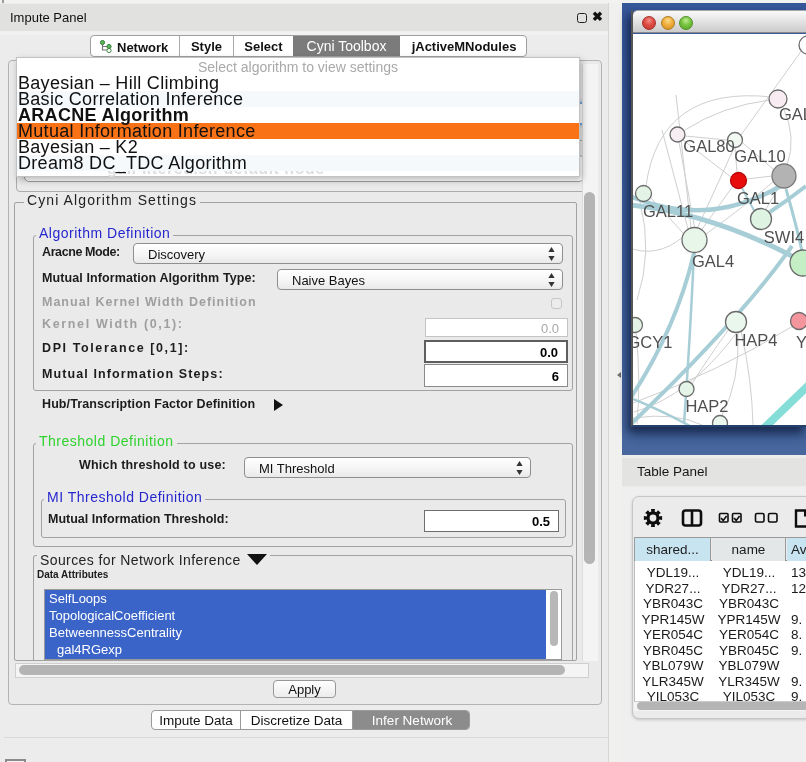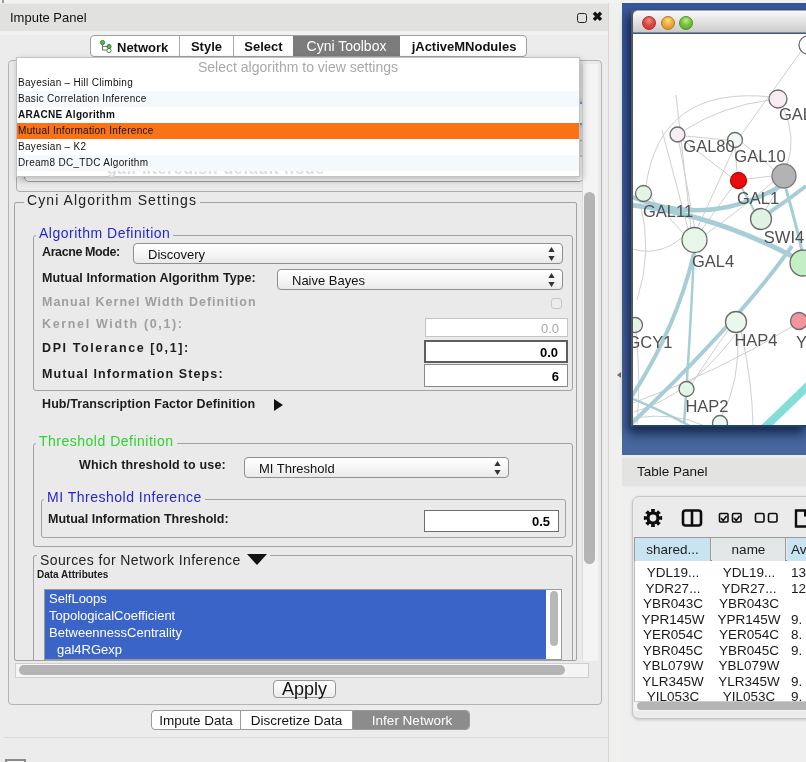--- a/index.html
+++ b/index.html
@@ -110,64 +110,64 @@
       <span style="color:#000;right:8px;font-weight:bold;">6</span>
     </div>
 
   <div class="abs lbl" style="left:42px;top:394px;letter-spacing:0.1px;">Hub/Transcription Factor Definition</div>
   <div class="abs" style="left:274px;top:396px;width:0;height:0;border-left:9px solid #111;border-top:6.5px solid transparent;border-bottom:6.5px solid transparent;"></div>
 
   <div class="abs grp" style="left:33px;top:440px;width:540px;height:104px;"></div>
   <div class="abs gtitle" style="left:36px;top:432px;color:#2ed32e;letter-spacing:0.5px;">Threshold Definition</div>
 
   <div class="abs lbl" style="left:79px;top:455px;letter-spacing:0.2px;">Which threshold to use:</div>
-  <div class="abs combo" style="left:244px;top:454px;width:265px;height:21px;padding-left:28px;">
+  <div class="abs combo" style="left:244px;top:454px;width:287px;height:21px;padding-left:28px;">
     <span class="ct">MI Threshold</span>
     <svg class="updn" viewBox="0 0 7 14">
         <path d="M3.5 0 L6.6 5 H0.4 Z" fill="#333"></path>
         <path d="M3.5 14 L6.6 9 H0.4 Z" fill="#333"></path>
       </svg>
   </div>
 
   <div class="abs grp" style="left:41px;top:496px;width:525px;height:39px;"></div>
-  <div class="abs gtitle" style="left:44px;top:488px;color:#2626cf;letter-spacing:0.5px;">MI Threshold Inference</div>
+  <div class="abs gtitle" style="left:44px;top:488px;color:#2626cf;letter-spacing:0.5px;">MI Threshold Definition</div>
 
   <div class="abs lbl" style="left:48px;top:509px;">Mutual Information Threshold:</div>
   <div class="abs field" style="left:424px;top:507px;width:135px;height:22px;border:1.5px solid #6e6e6e;">
       <span style="color:#000;right:8px;font-weight:bold;">0.5</span>
     </div>
 
   <div class="abs grp" style="left:33px;top:552px;width:540px;height:106px;border-bottom:none;border-bottom-left-radius:0;border-bottom-right-radius:0;"></div>
   <div class="abs gtitle" style="left:37px;top:551px;color:#222;letter-spacing:0.4px;">Sources for Network Inference <span style="display:inline-block;width:0;height:0;border-top:11px solid #111;border-left:10px solid transparent;border-right:10px solid transparent;vertical-align:0px;margin-left:2px;"></span></div>
   <div class="abs lbl" style="left:37px;top:566px;font-size:10px;">Data Attributes</div>
 
   <div class="abs" style="left:44px;top:586px;width:518px;height:71px;border:1px solid #9a9a9a;background:#fff;"></div>
   <div class="abs" style="left:45px;top:587px;width:501px;height:69px;background:#3b64c8;color:#fff;font-size:13px;">
     <div style="height:17px;line-height:17px;padding-left:4px;">SelfLoops</div>
     <div style="height:17px;line-height:17px;padding-left:4px;">TopologicalCoefficient</div>
     <div style="height:17px;line-height:17px;padding-left:4px;">BetweennessCentrality</div>
     <div style="height:17px;line-height:17px;padding-left:12px;">gal4RGexp</div>
   </div>
   <div class="abs" style="left:550px;top:588px;width:8px;height:55px;background:#b8b8b8;border-radius:4px;"></div>
 
-  <div class="abs" style="left:273px;top:677px;width:63px;height:18px;background:linear-gradient(180deg,#fefefe,#ececec);border:1px solid #979797;border-radius:4px;text-align:center;line-height:17px;font-size:18px;color:#111;">Apply</div>
+  <div class="abs" style="left:273px;top:677px;width:63px;height:18px;background:linear-gradient(180deg,#fefefe,#ececec);border:1px solid #979797;border-radius:4px;text-align:center;line-height:17px;font-size:13px;color:#111;">Apply</div>
 
   <div class="abs" style="left:151px;top:707px;width:319px;height:20px;background:#fff;border:1px solid #9a9a9a;border-radius:4px;overflow:hidden;font-size:13.5px;color:#111;">
     <div class="abs" style="left:0;top:0;width:89px;height:20px;border-right:1px solid #9a9a9a;text-align:center;line-height:19px;">Impute Data</div>
     <div class="abs" style="left:89px;top:0;width:112px;height:20px;border-right:1px solid #9a9a9a;text-align:center;line-height:19px;">Discretize Data</div>
     <div class="abs" style="left:201px;top:0;width:118px;height:20px;background:#8c8c8c;color:#fff;text-align:center;line-height:19px;">Infer Network</div>
   </div>
 
   <div class="abs" style="left:5px;top:756px;width:21px;height:8px;background:#f4f4f4;border:2px solid #8a8a8a;"></div>
 </div>
 
 <div class="abs" style="left:16px;top:57px;width:564px;height:120px;background:#fff;border:1px solid #c2c2c2;box-shadow:2px 3px 7px rgba(0,0,0,0.28);z-index:30;">
   <div style="position:absolute;left:90px;top:102px;font-size:16px;font-weight:bold;color:#dedede;letter-spacing:0.5px;white-space:nowrap;">galFiltered.sif default node</div>
   <div style="height:17px;text-align:center;font-size:14px;color:#a9a9a9;line-height:18px;">Select algorithm to view settings</div>
-  <div style="position:absolute;left:0;top:17px;width:562px;font-size:10px;letter-spacing:0.3px;color:#111;">
+  <div style="position:absolute;left:0;top:17px;width:562px;font-size:18px;letter-spacing:0.3px;color:#111;">
     <div style="height:16px;line-height:16px;padding-left:1px;">Bayesian – Hill Climbing</div>
     <div style="height:16px;line-height:16px;padding-left:1px;background:#f6f9fc;">Basic Correlation Inference</div>
     <div style="height:16px;line-height:16px;padding-left:1px;font-weight:bold;">ARACNE Algorithm</div>
     <div style="height:16px;line-height:16px;padding-left:1px;background:#f97316;">Mutual Information Inference</div>
     <div style="height:16px;line-height:16px;padding-left:1px;">Bayesian – K2</div>
     <div style="height:16px;line-height:16px;padding-left:1px;background:#f6f9fc;">Dream8 DC_TDC Algorithm</div>
   </div>
 </div>
 
 <div class="abs" style="left:608px;top:3px;width:1px;height:759px;background:#d6d6d4;"></div>

